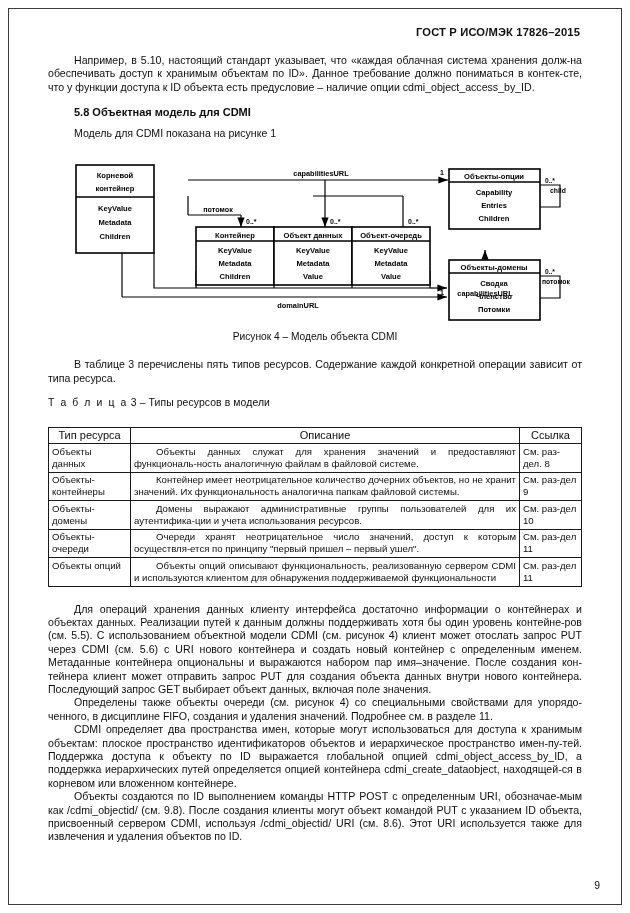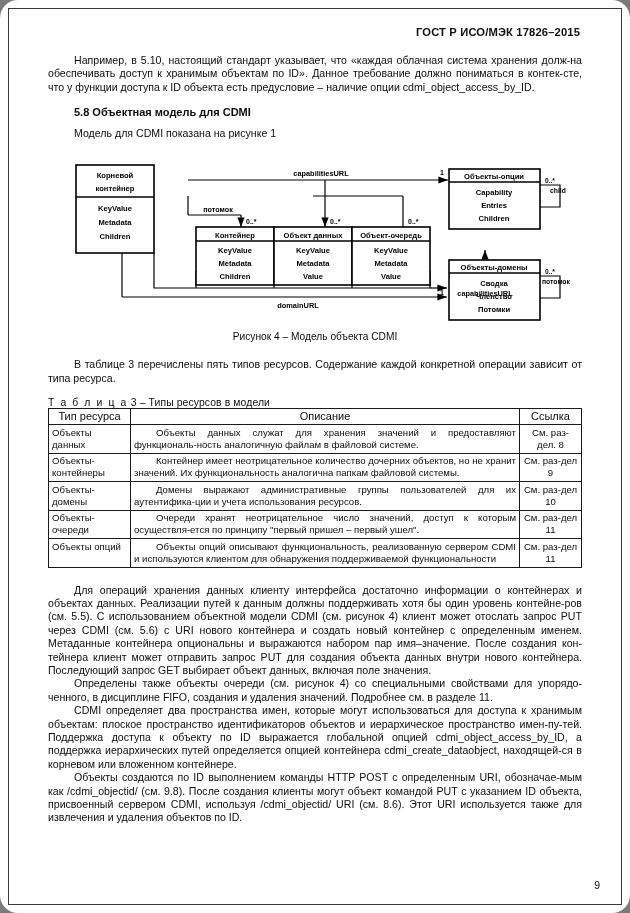--- a/index.html
+++ b/index.html
@@ -10,21 +10,20 @@
   body {
     font-family: "Liberation Sans", sans-serif;
   }
   .page {
     position: relative;
     width: 630px;
     height: 913px;
     background: #ffffff;
     box-sizing: border-box;
     overflow: hidden;
-    border-radius: 18px;
   }
   .frame {
     position: absolute;
     left: 8px;
     top: 8px;
     width: 614px;
     height: 897px;
     border: 1px solid #3a3a3a;
     box-sizing: border-box;
     pointer-events: none;
@@ -86,21 +85,21 @@
     text-align: center;
     font-size: 10.2px;
     color: #0d0d0d;
     margin-top: 4px;
   }
 
   
   .tbl-title {
     font-size: 10.4px;
     color: #0d0d0d;
-    margin: 0 0 0 0;
+    margin: 0 0 19px 0;
     letter-spacing: 0.1px;
   }
   .tbl-title .spaced { letter-spacing: 1.6px; }
   table.restbl {
     border-collapse: collapse;
     width: 534px;
     table-layout: fixed;
   }
   table.restbl th, table.restbl td {
     border: 1px solid #1a1a1a;
@@ -119,21 +118,21 @@
   }
   .col-type { width: 82px; }
   .col-ref  { width: 62px; }
   td.desc {
     text-align: justify;
     text-indent: 22px;
     padding-left: 5px;
     padding-right: 5px;
   }
   td.ref {
-    text-align: center;
+    text-align: left;
     padding-right: 5px;
     margin-left: 44px;
   }
   td.type { padding-left: 4px; }
 
   .pagenum {
     position: absolute;
     right: 30px;
     bottom: 22px;
     font-size: 10.4px;

